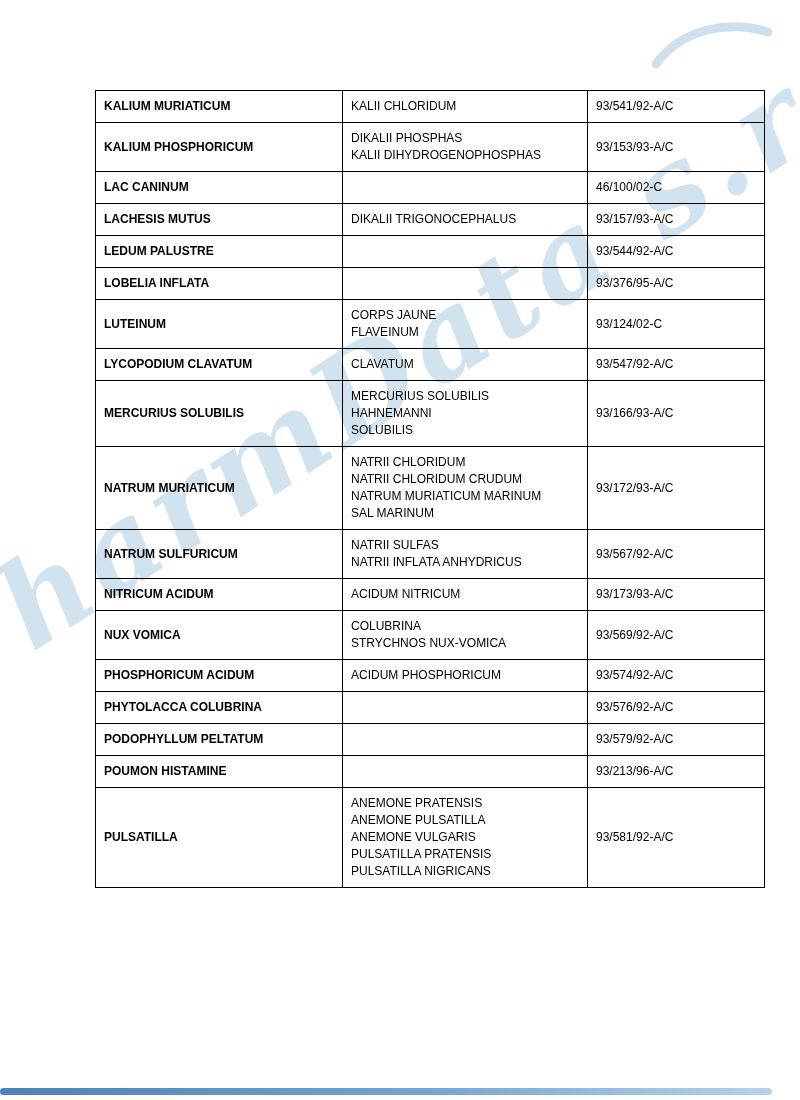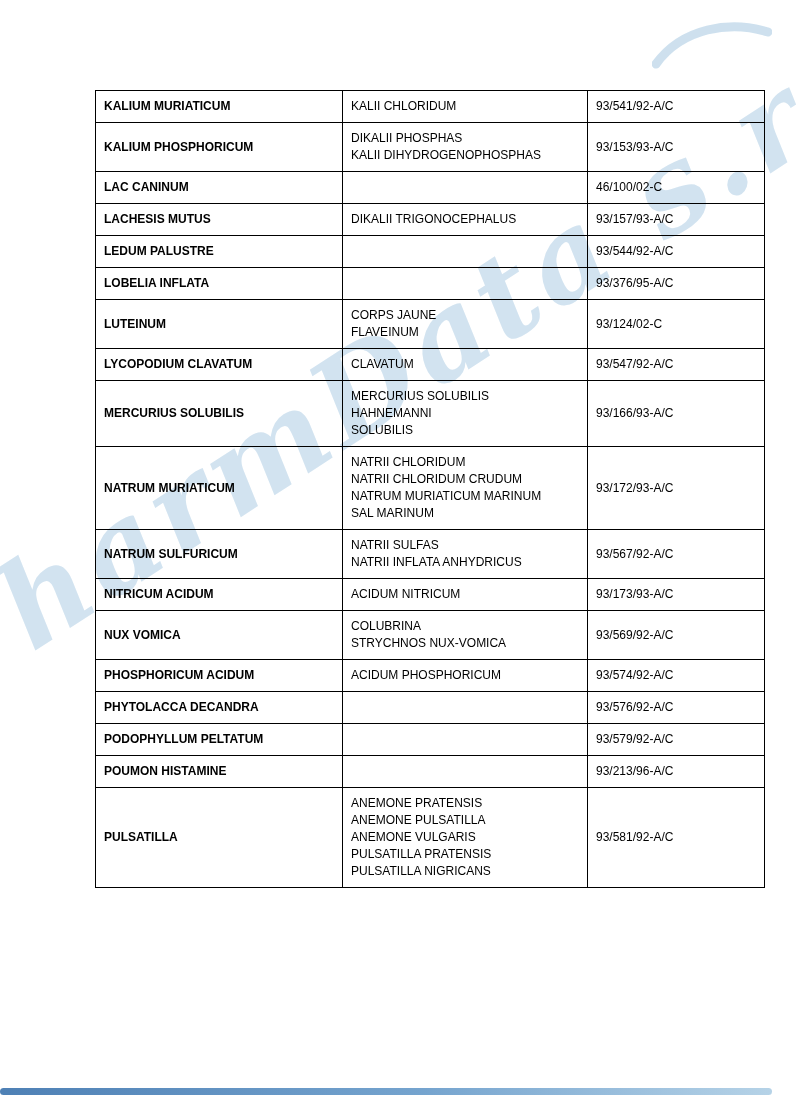--- a/index.html
+++ b/index.html
@@ -202,21 +202,21 @@
           <td class="reg-cell">93/569/92-A/C</td>
         </tr>
         <tr>
           <td class="name-cell">PHOSPHORICUM ACIDUM</td>
           <td class="syn-cell">
             <div>ACIDUM PHOSPHORICUM</div>
           </td>
           <td class="reg-cell">93/574/92-A/C</td>
         </tr>
         <tr>
-          <td class="name-cell">PHYTOLACCA DECANDRA</td>
+          <td class="name-cell">PHYTOLACCA COLUBRINA</td>
           <td class="syn-cell"></td>
           <td class="reg-cell">93/576/92-A/C</td>
         </tr>
         <tr>
           <td class="name-cell">PODOPHYLLUM PELTATUM</td>
           <td class="syn-cell"></td>
           <td class="reg-cell">93/579/92-A/C</td>
         </tr>
         <tr>
           <td class="name-cell">POUMON HISTAMINE</td>

